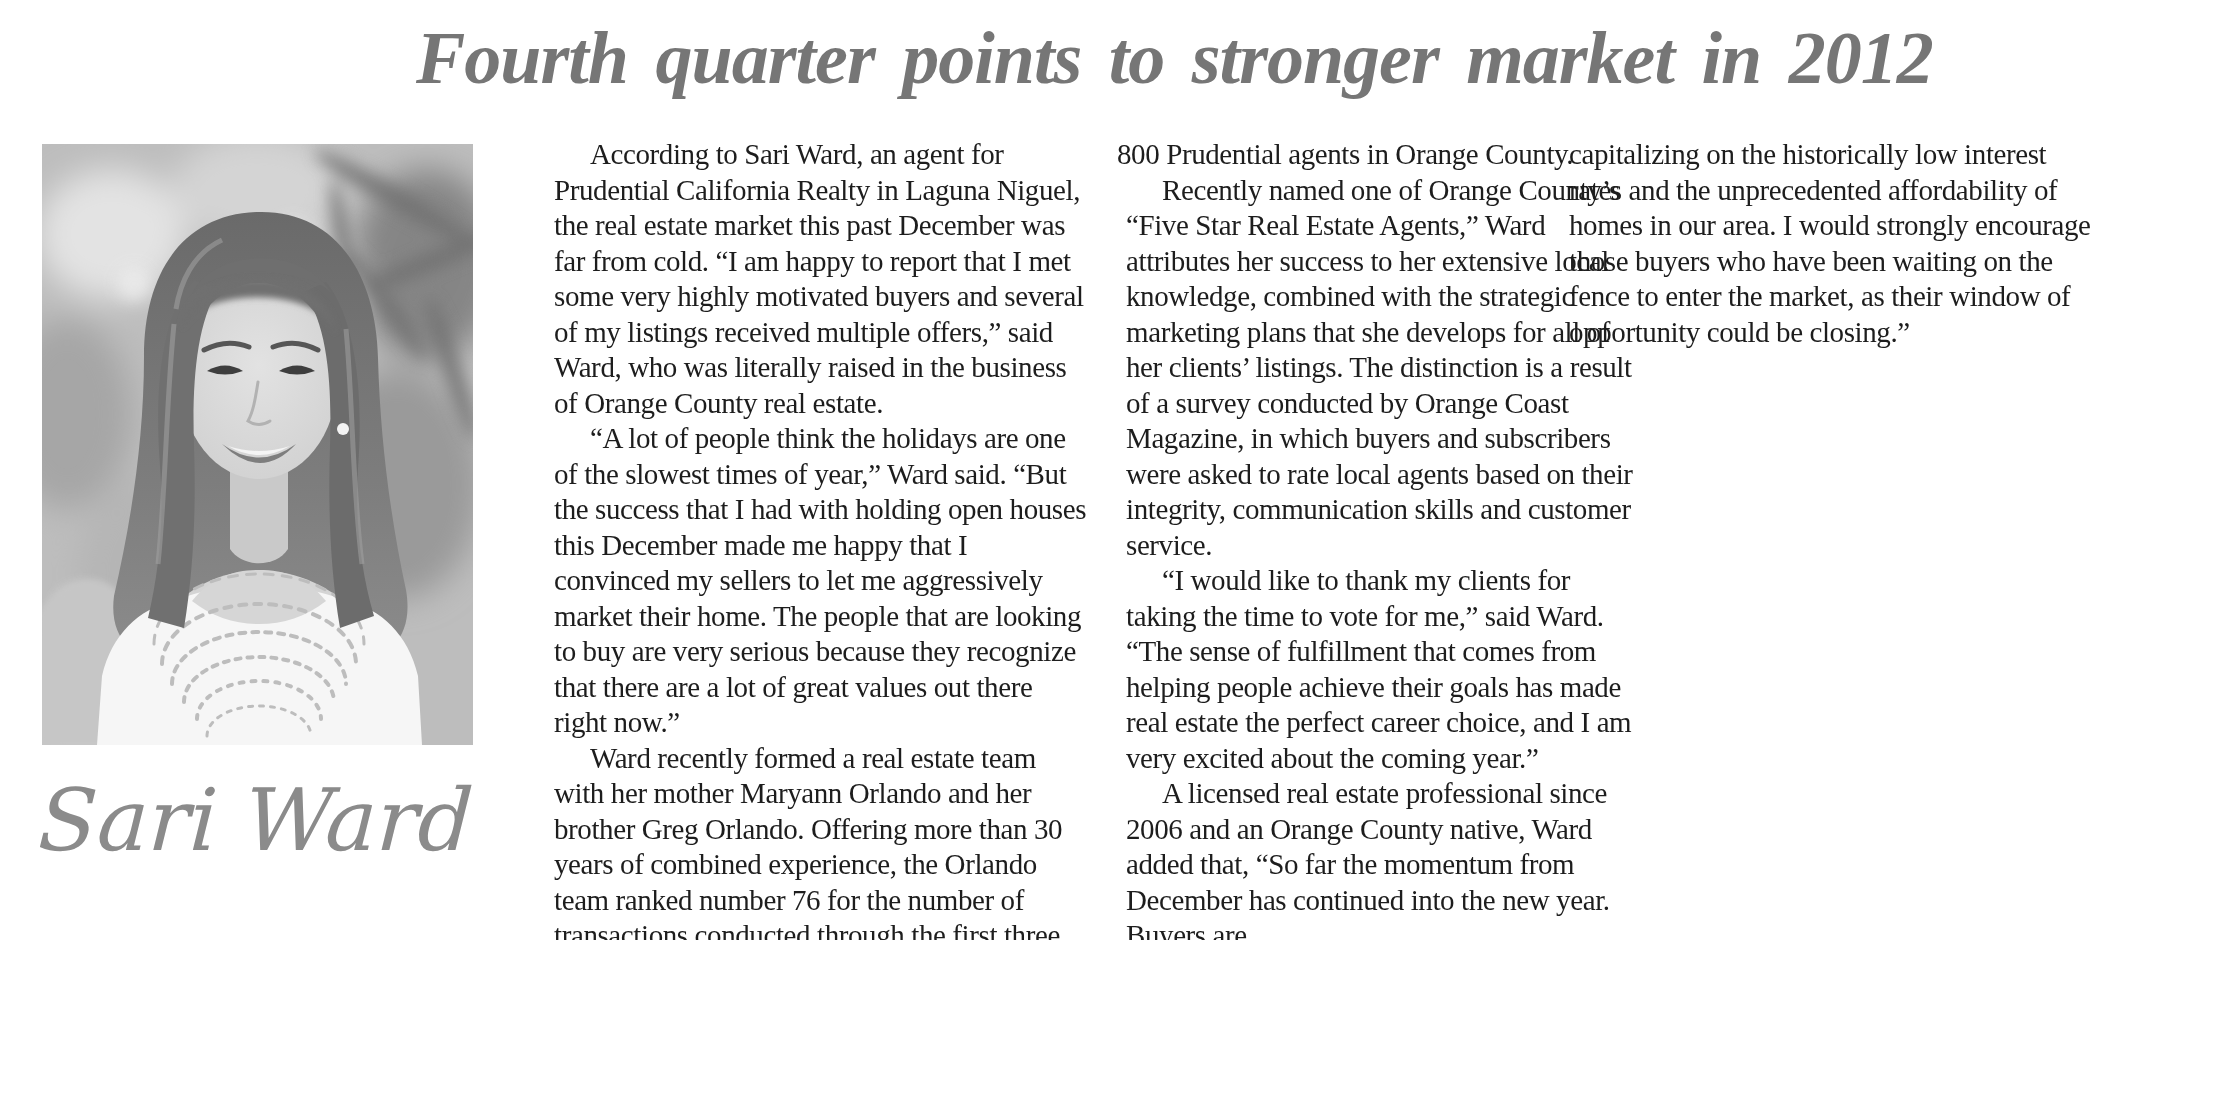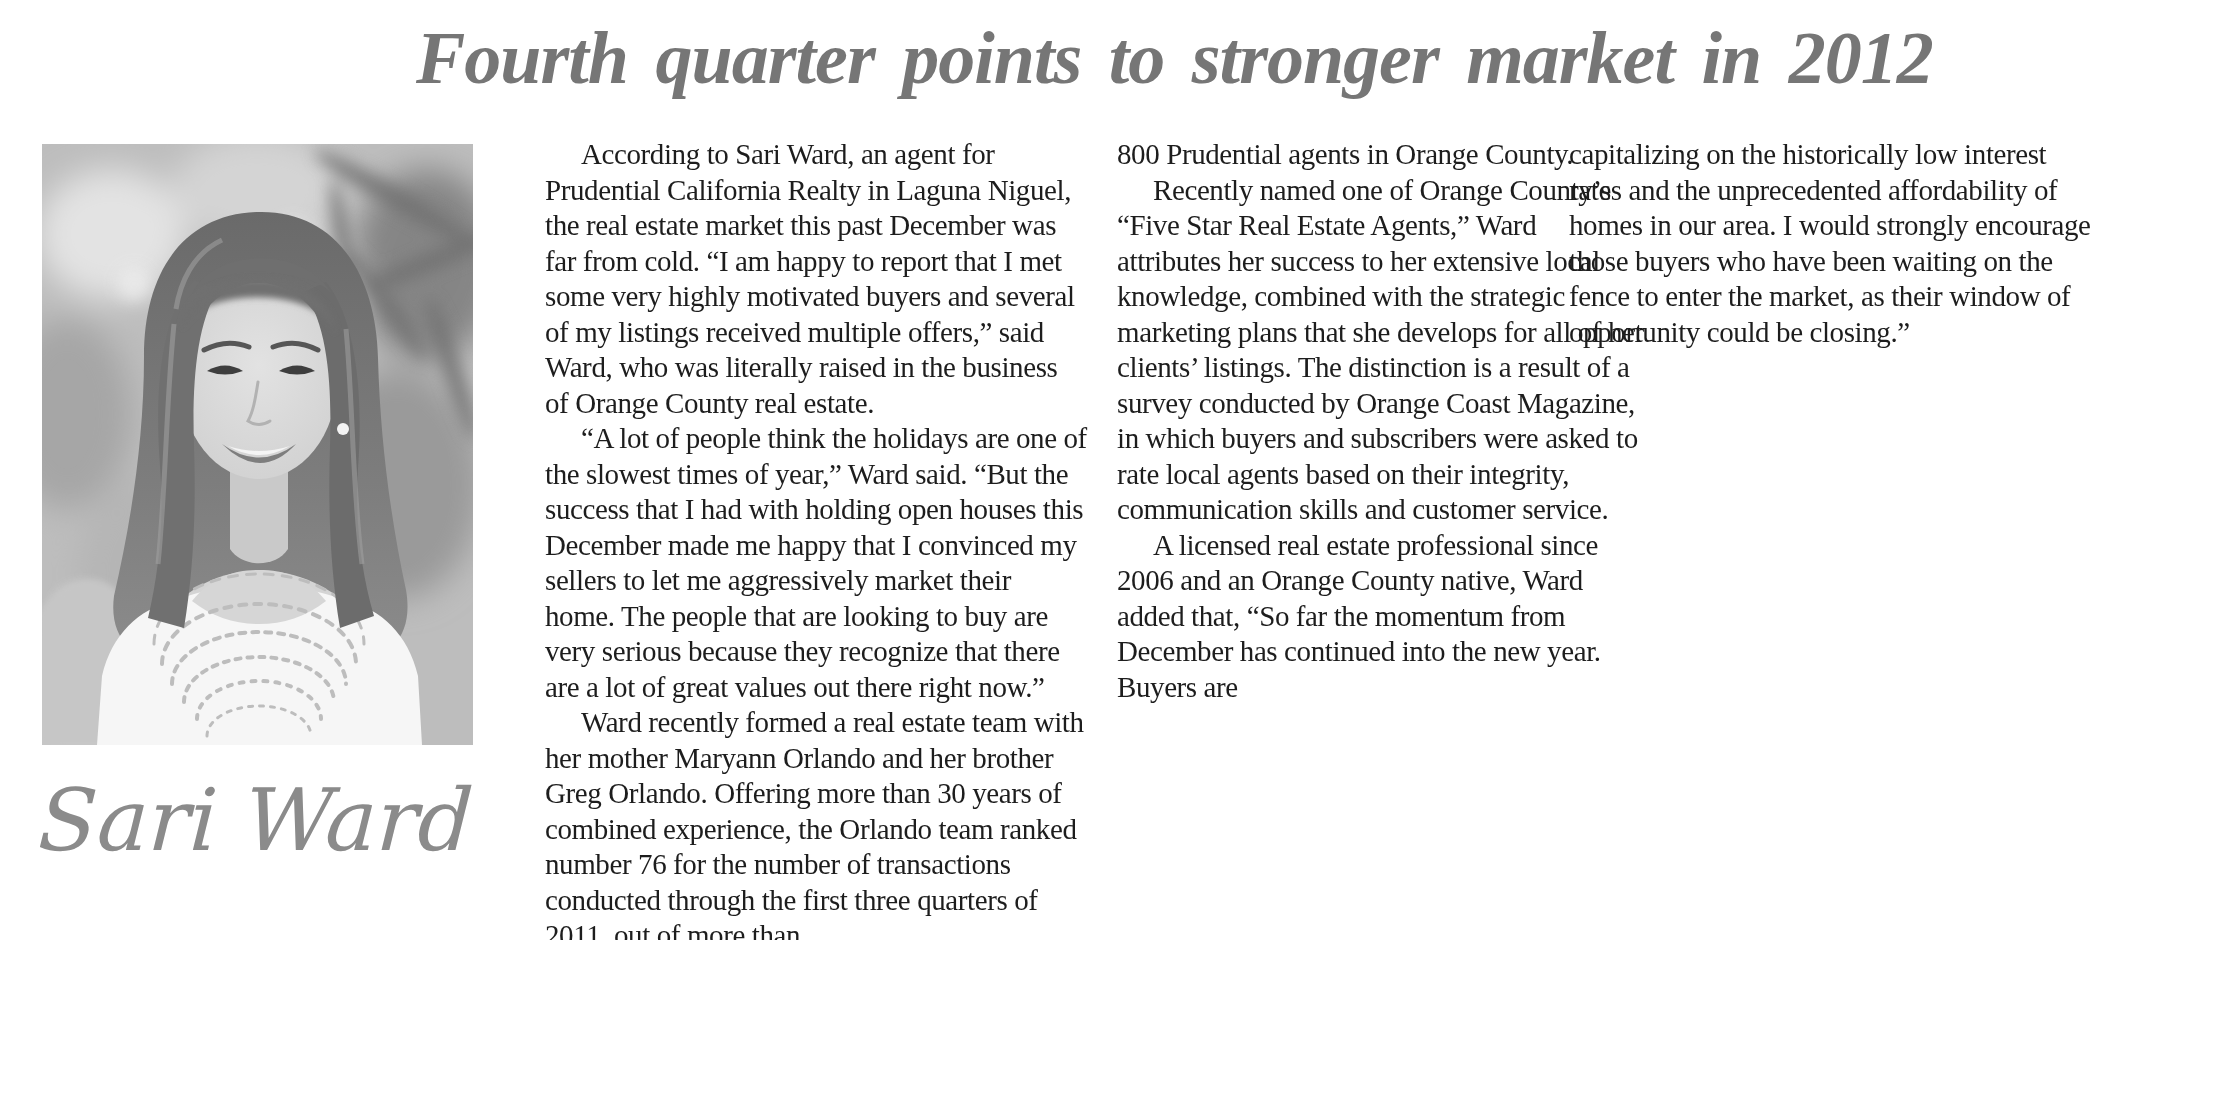--- a/index.html
+++ b/index.html
@@ -48,21 +48,21 @@
     font-size:29px;
     line-height:35.5px;
     letter-spacing:-0.4px;
     color:#1d1d1d;
     text-align:left;
   }
   .col-1{left:545px;width:542px;}
   .col-2{left:1117px;width:528px;}
   .col-3{left:1569px;width:533px;}
   .col p{margin:0;text-indent:0;}
-  .col p.ind{text-indent:36px;}
+  .col p.ind{text-indent:36px;margin-left:9px;}
   .col p.ital{font-style:italic;}
 </style>
 </head>
 <body>
 
 <div class="page">
 
   <h1 class="headline">Fourth quarter points to stronger market in 2012</h1>
 
   <div class="photo">
@@ -176,19 +176,20 @@
   <p class="signature">Sari Ward</p>
 
   <div class="col col-1">
       <p class="ind ">According to Sari Ward, an agent for Prudential California Realty in Laguna Niguel, the real estate market this past December was far from cold. “I am happy to report that I met some very highly motivated buyers and several of my listings received multiple offers,” said Ward, who was literally raised in the business of Orange County real estate.</p>
       <p class="ind ">“A lot of people think the holidays are one of the slowest times of year,” Ward said. “But the success that I had with holding open houses this December made me happy that I convinced my sellers to let me aggressively market their home. The people that are looking to buy are very serious because they recognize that there are a lot of great values out there right now.”</p>
       <p class="ind ">Ward recently formed a real estate team with her mother Maryann Orlando and her brother Greg Orlando. Offering more than 30 years of combined experience, the Orlando team ranked number 76 for the number of transactions conducted through the first three quarters of 2011, out of more than</p>
     </div>
   <div class="col col-2">
       <p class="">800 Prudential agents in Orange County.</p>
       <p class="ind ">Recently named one of Orange County’s “Five Star Real Estate Agents,” Ward attributes her success to her extensive local knowledge, combined with the strategic marketing plans that she develops for all of her clients’ listings. The distinction is a result of a survey conducted by Orange Coast Magazine, in which buyers and subscribers were asked to rate local agents based on their integrity, communication skills and customer service.</p>
+      <p class="ind ">“I would like to thank my clients for taking the time to vote for me,” said Ward. “The sense of fulfillment that comes from helping people achieve their goals has made real estate the perfect career choice, and I am very excited about the coming year.”</p>
       <p class="ind ">A licensed real estate professional since 2006 and an Orange County native, Ward added that, “So far the momentum from December has continued into the new year. Buyers are</p>
     </div>
   <div class="col col-3">
       <p class="">capitalizing on the historically low interest rates and the unprecedented affordability of homes in our area. I would strongly encourage those buyers who have been waiting on the fence to enter the market, as their window of opportunity could be closing.”</p>
     </div>
 
 </div>
 
 </body></html>

